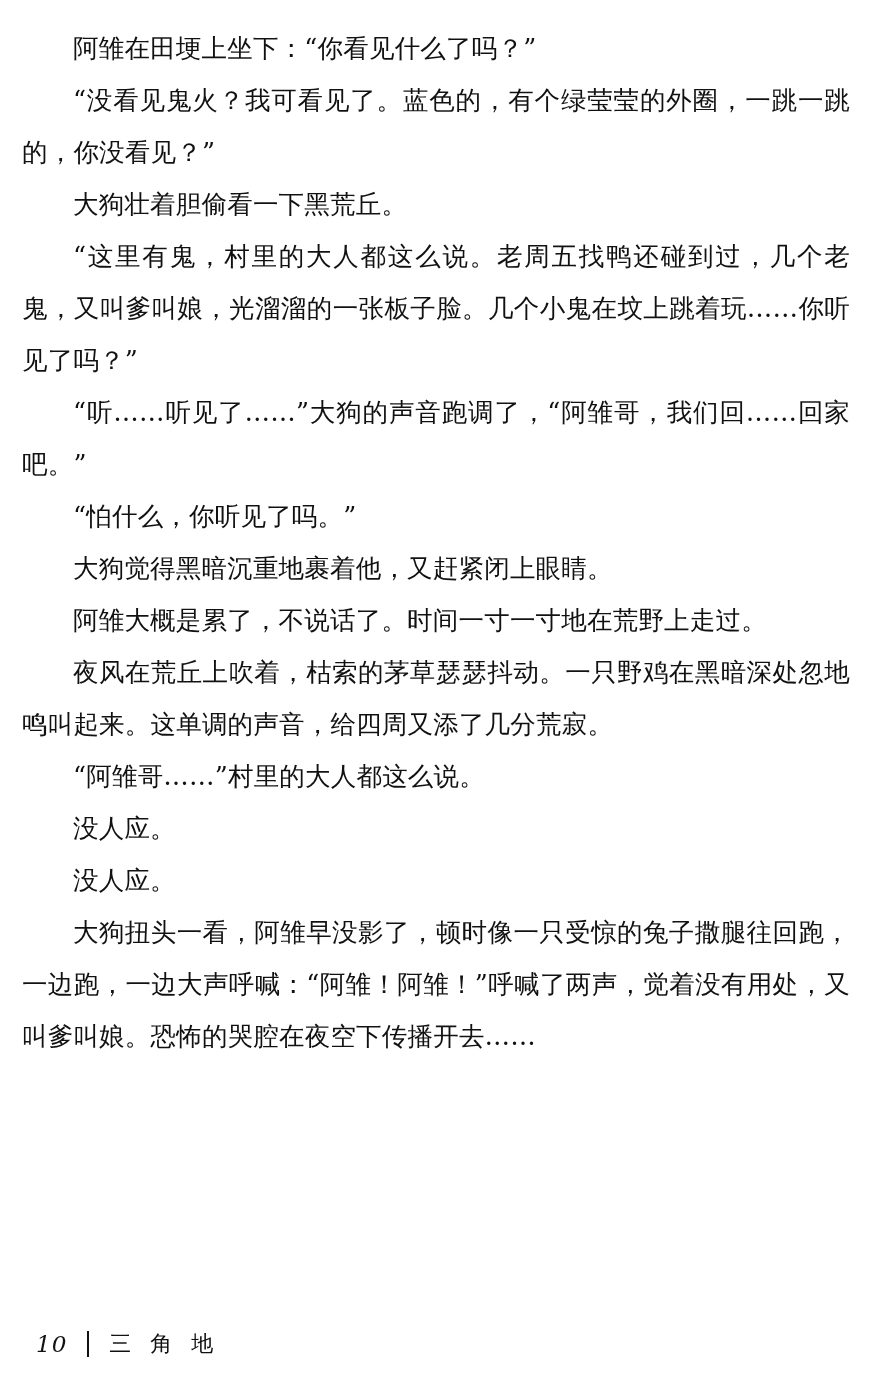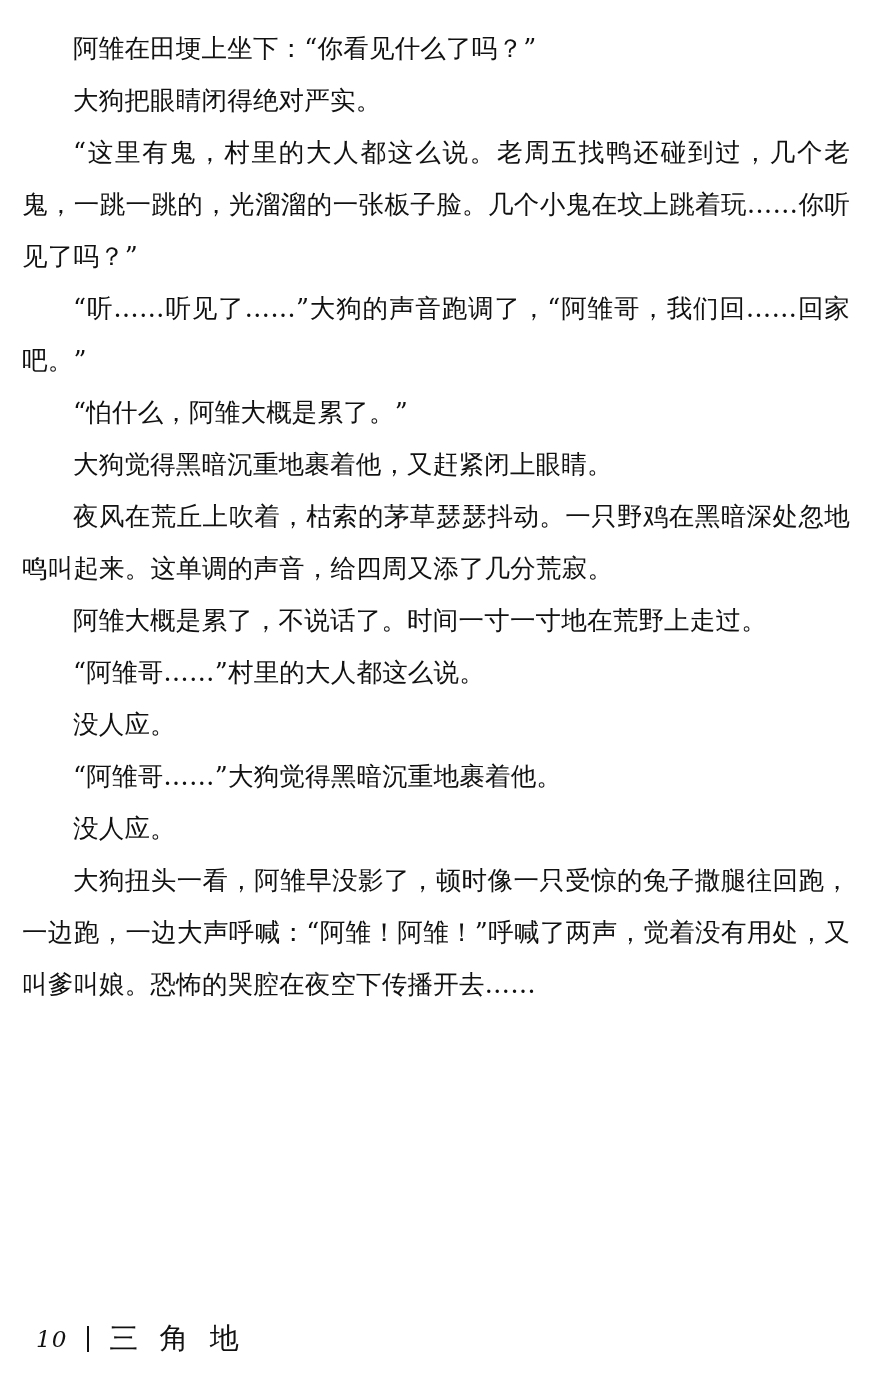--- a/index.html
+++ b/index.html
@@ -56,42 +56,42 @@
     letter-spacing: 1px;
   }
   .rule {
     display: inline-block;
     width: 2px;
     height: 26px;
     background: #111;
     margin: 0 8px;
   }
   .booktitle {
-    font-size: 29px;
+    font-size: 22px;
     letter-spacing: 6px;
     color: #111;
   }
 </style>
 </head>
 <body>
 
 <div class="page">
 
   <div class="body-text">
     <p class="para">阿雏在田埂上坐下：“你看见什么了吗？”</p>
-    <p class="para">大狗把眼睛闭得绝对严实。</p>
-    <p class="para">“这里有鬼，村里的大人都这么说。老周五找鸭还碰到过，几个老鬼，一跳一跳的，光溜溜的一张板子脸。几个小鬼在坟上跳着玩……你听见了吗？”</p>
+    <p class="para">“没看见鬼火？我可看见了。蓝色的，有个绿莹莹的外圈，一跳一跳的，你没看见？”</p>
+    <p class="para">大狗壮着胆偷看一下黑荒丘。</p>
+    <p class="para">“这里有鬼，村里的大人都这么说。老周五找鸭还碰到过，几个老鬼，又叫爹叫娘，光溜溜的一张板子脸。几个小鬼在坟上跳着玩……你听见了吗？”</p>
     <p class="para">“听……听见了……”大狗的声音跑调了，“阿雏哥，我们回……回家吧。”</p>
-    <p class="para">“怕什么，阿雏大概是累了。”</p>
+    <p class="para">“怕什么，你听见了吗。”</p>
     <p class="para">大狗觉得黑暗沉重地裹着他，又赶紧闭上眼睛。</p>
+    <p class="para">阿雏大概是累了，不说话了。时间一寸一寸地在荒野上走过。</p>
     <p class="para">夜风在荒丘上吹着，枯索的茅草瑟瑟抖动。一只野鸡在黑暗深处忽地鸣叫起来。这单调的声音，给四周又添了几分荒寂。</p>
-    <p class="para">阿雏大概是累了，不说话了。时间一寸一寸地在荒野上走过。</p>
     <p class="para">“阿雏哥……”村里的大人都这么说。</p>
     <p class="para">没人应。</p>
-    <p class="para">“阿雏哥……”大狗觉得黑暗沉重地裹着他。</p>
     <p class="para">没人应。</p>
     <p class="para">大狗扭头一看，阿雏早没影了，顿时像一只受惊的兔子撒腿往回跑，一边跑，一边大声呼喊：“阿雏！阿雏！”呼喊了两声，觉着没有用处，又叫爹叫娘。恐怖的哭腔在夜空下传播开去……</p>
   </div>
 
   <div class="footer">
     <span class="folio">10</span>
     <span class="rule"></span>
     <span class="booktitle">三 角 地</span>
   </div>
 

